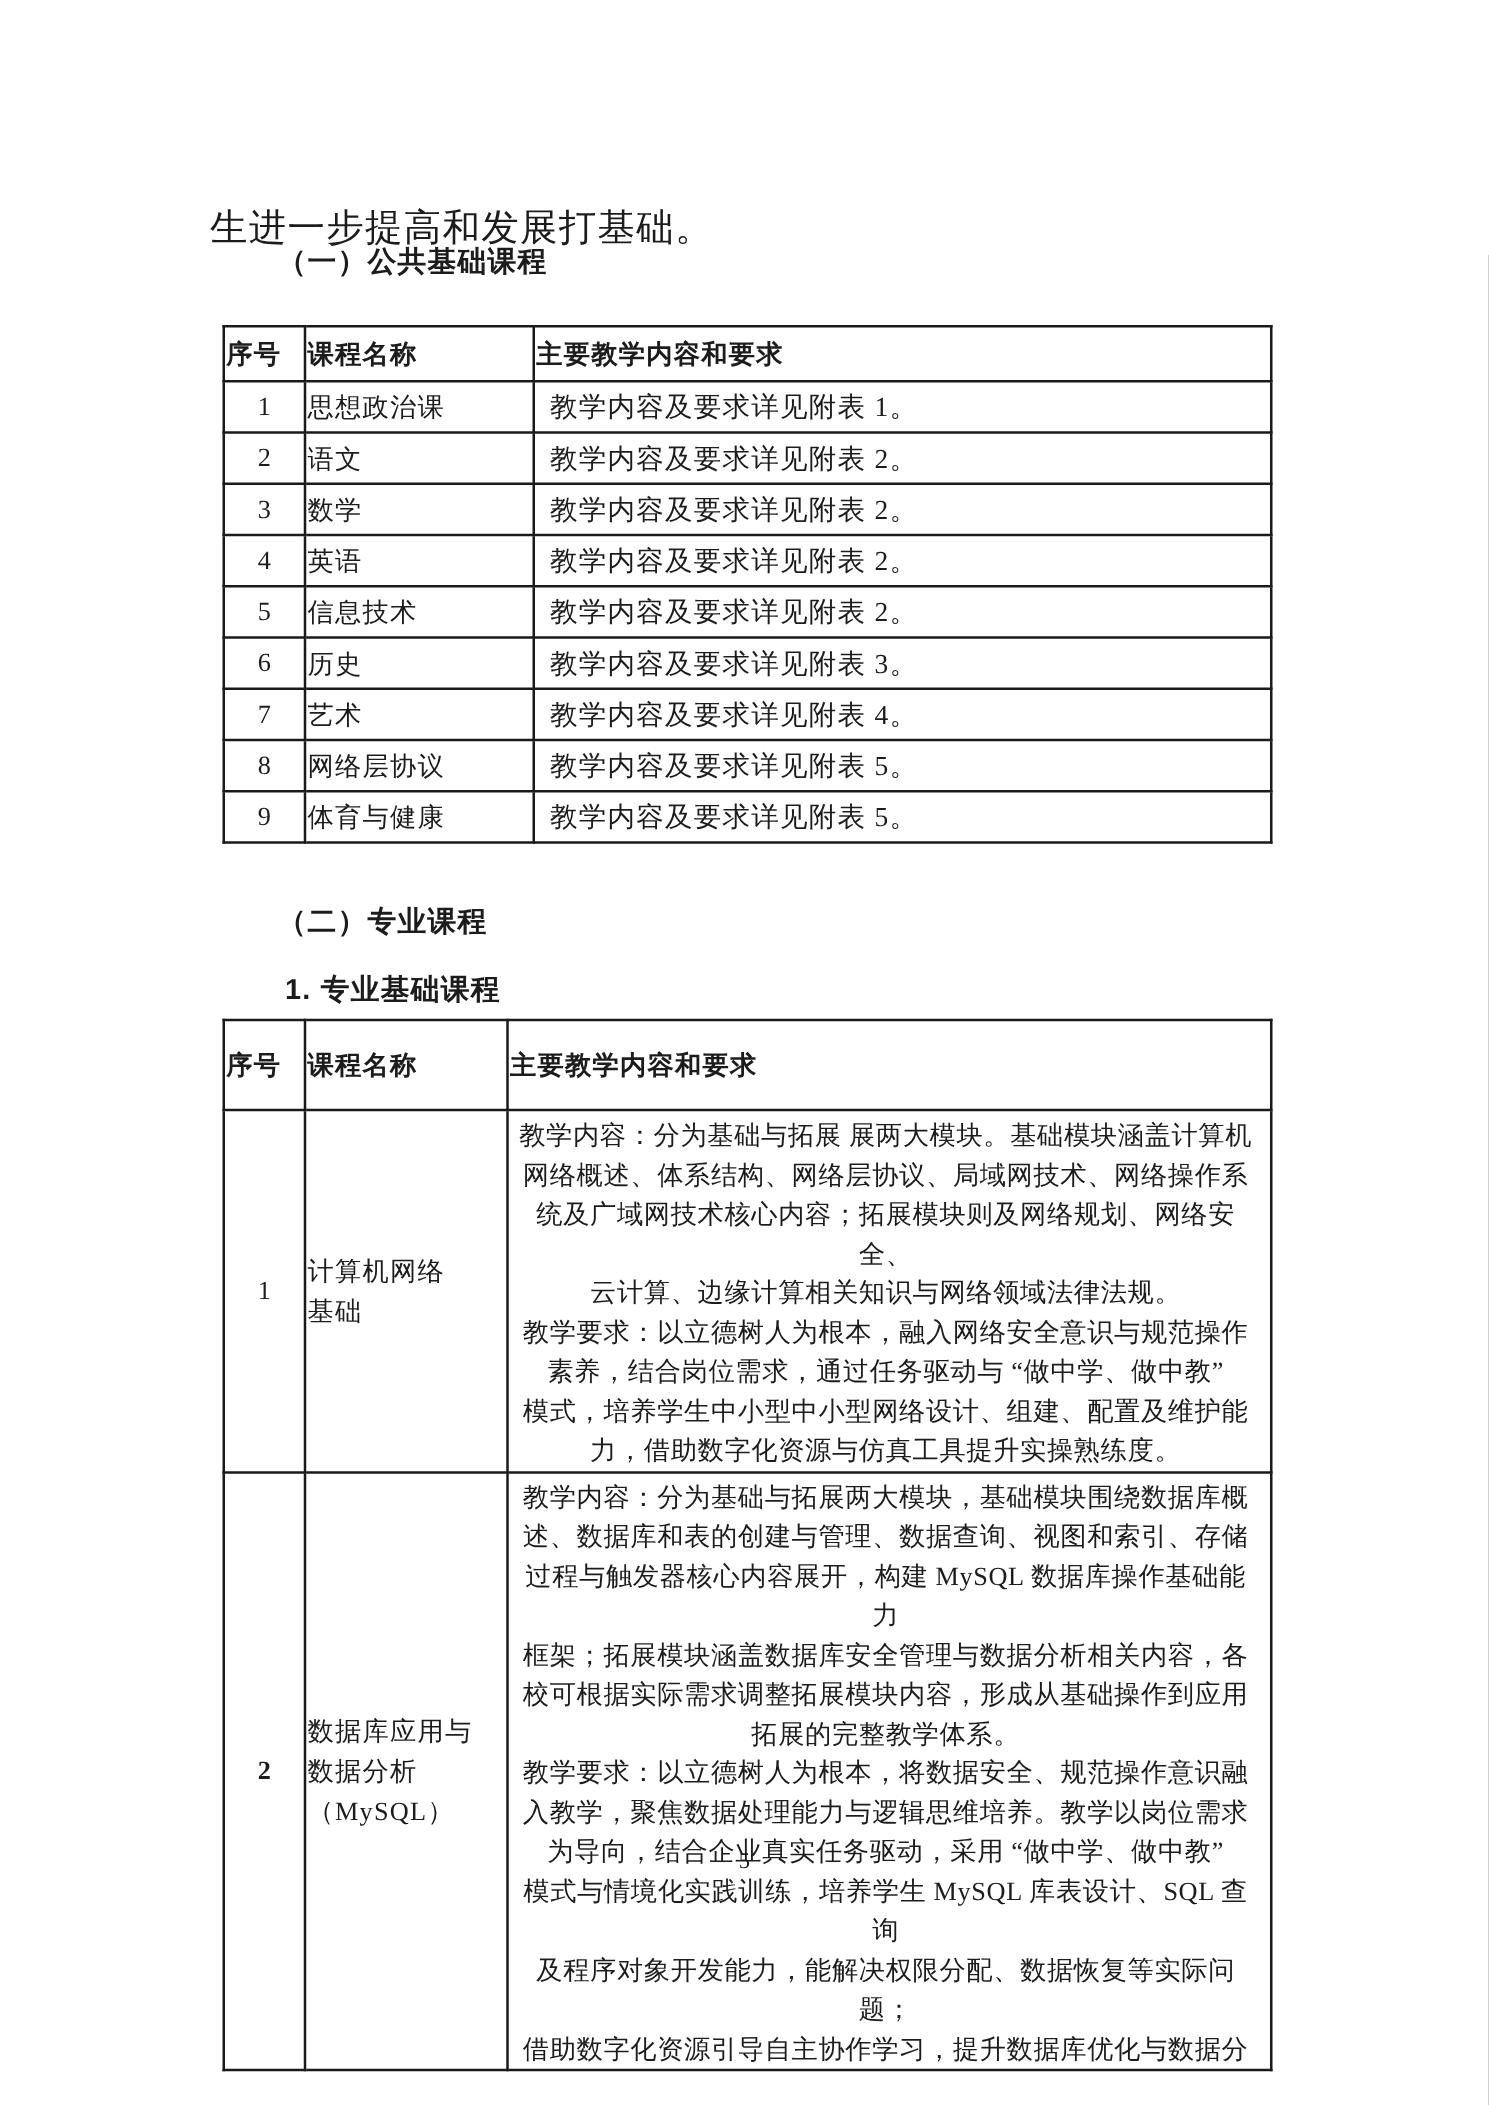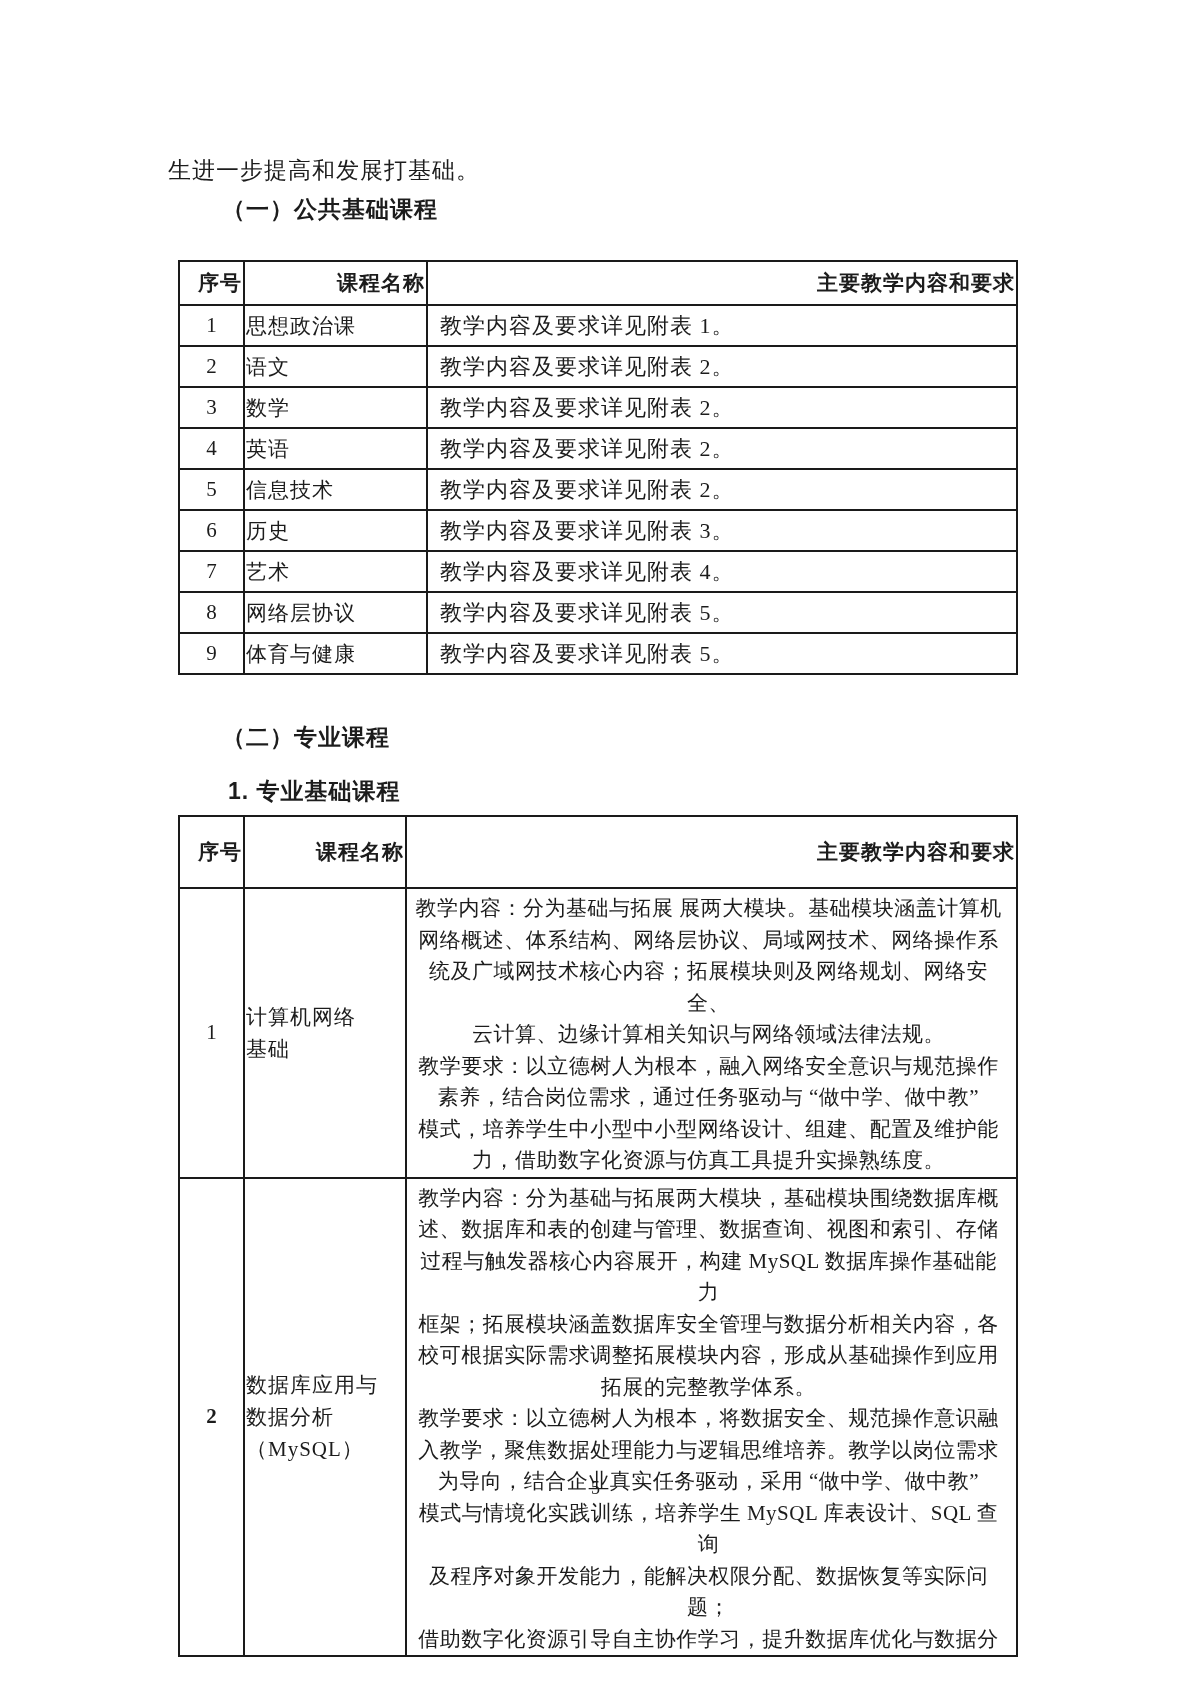--- a/index.html
+++ b/index.html
@@ -10,21 +10,21 @@
     margin: 0 auto;
     background: #ffffff;
     font-family: "Liberation Serif", "DejaVu Serif", serif;
     color: #1c1c1c;
     overflow: hidden;
   }
   .intro {
     position: absolute;
     left: 168px;
     top: 132px;
-    font-size: 23px;
+    font-size: 30px;
     letter-spacing: 1px;
   }
   .heading {
     position: absolute;
     font-family: "Liberation Sans", "DejaVu Sans", sans-serif;
     font-weight: bold;
     font-size: 23px;
     letter-spacing: 1px;
   }
   .heading-1 { left: 222px; top: 194px; text-align: center; }
@@ -41,21 +41,21 @@
   #table2 { top: 815px; }
   .doc-table th, .doc-table td {
     border: 2px solid #1a1a1a;
     box-sizing: border-box;
     overflow: hidden;
   }
   .doc-table th {
     font-family: "Liberation Sans", "DejaVu Sans", sans-serif;
     font-weight: bold;
     font-size: 21px;
-    text-align: right;
+    text-align: left;
     vertical-align: middle;
     letter-spacing: 1px;
   }
   #table1 th { height: 44px; }
   #table1 td { height: 41px; }
   #table2 th { height: 72px; }
   .c-no {
     text-align: center;
     vertical-align: middle;
     font-size: 21px;

